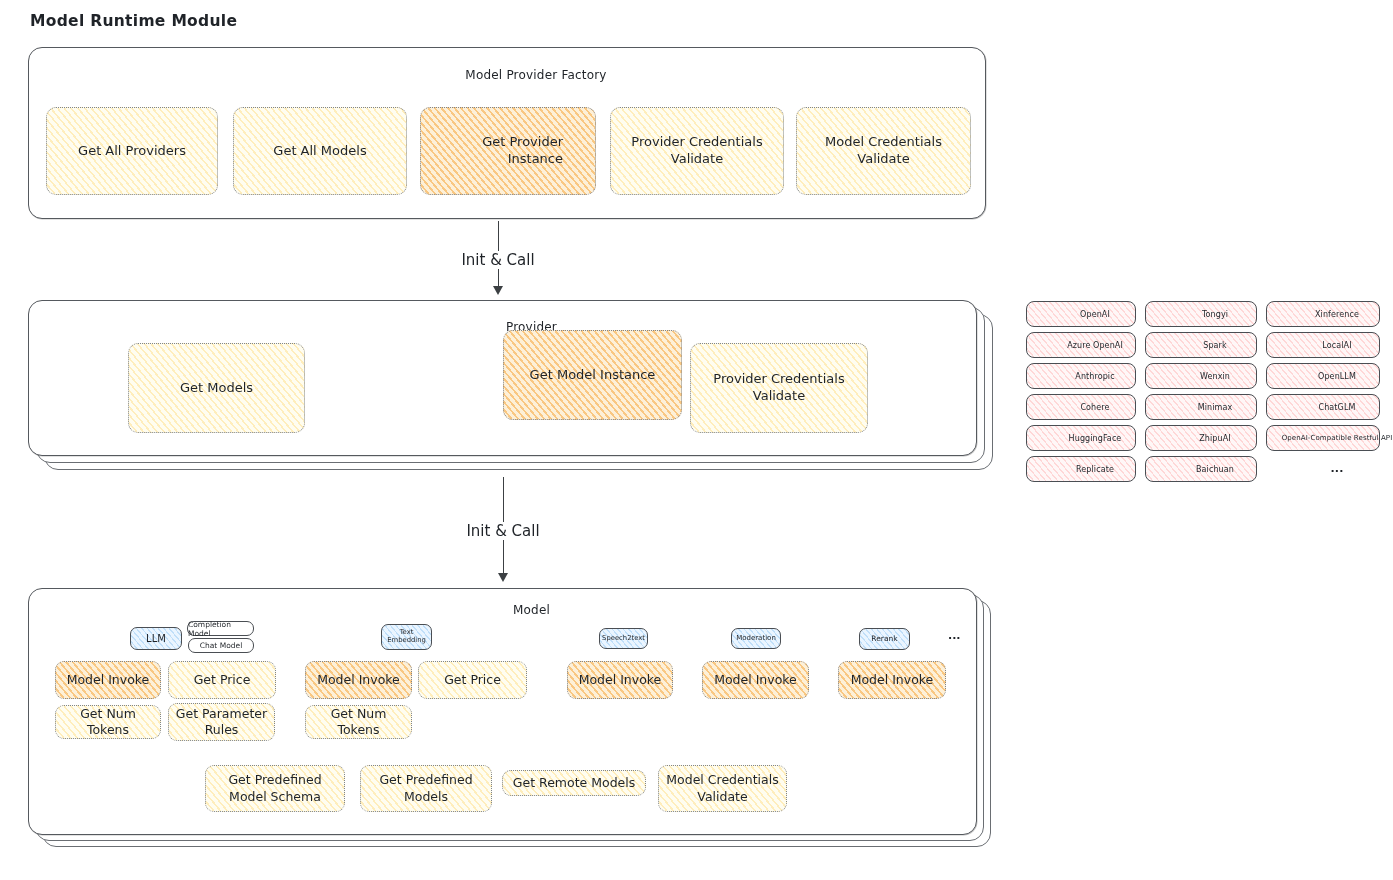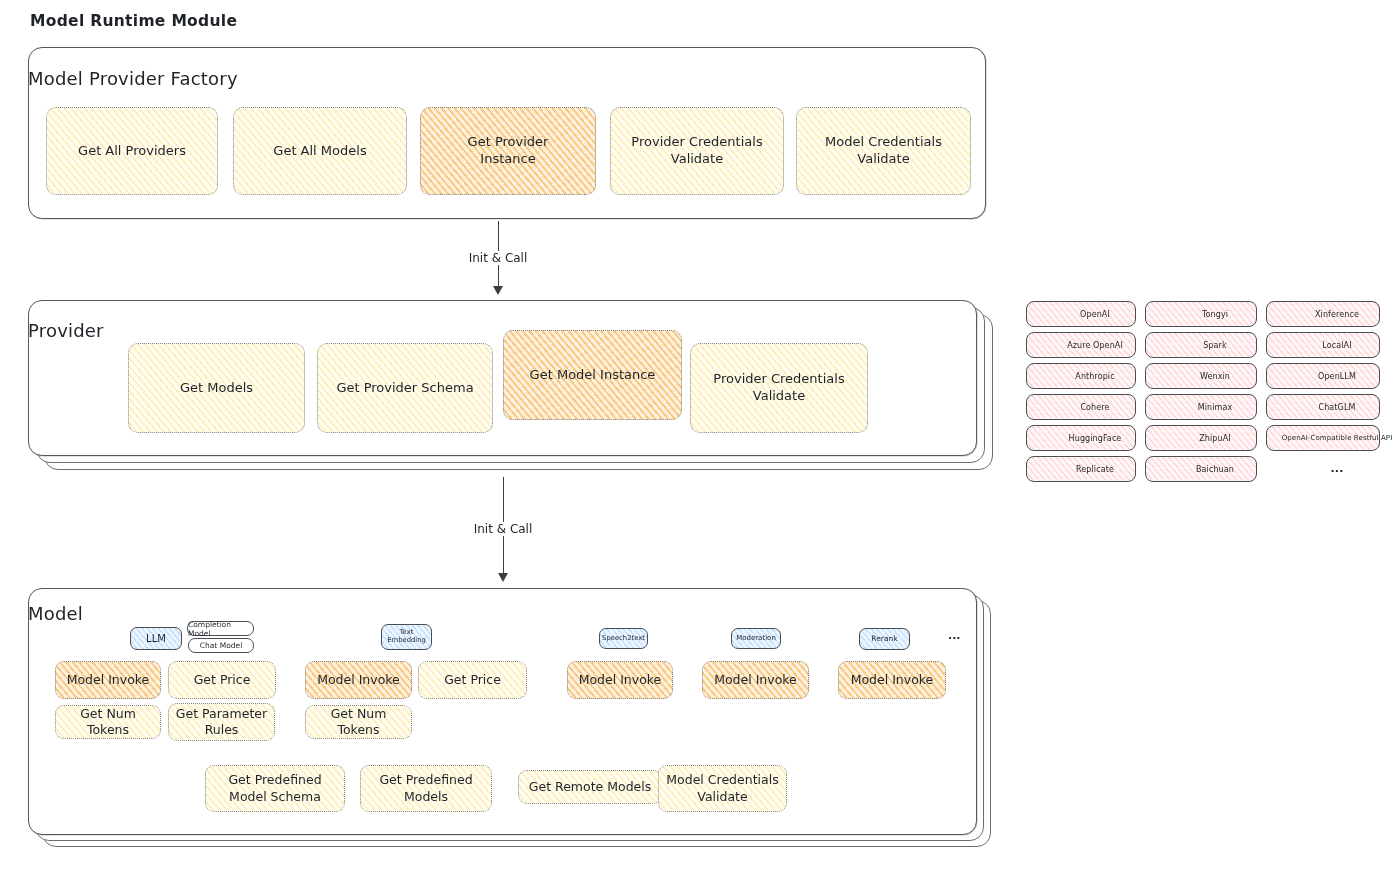--- a/index.html
+++ b/index.html
@@ -5,30 +5,30 @@
   html,body{margin:0;padding:0;background:#ffffff;}
   #canvas{position:relative;width:1393px;height:880px;background:#ffffff;overflow:hidden;
           font-family:"DejaVu Sans","Liberation Sans",sans-serif;color:#1f2328;}
 
   .abs{position:absolute;box-sizing:border-box;}
 
   
   .panel{border:1.6px solid #55595e;border-radius:14px;background:#ffffff;
          box-shadow:0.5px 0.5px 0 0 rgba(80,80,80,0.35);}
   .panel-layer{border:1.4px solid #6a6e73;border-radius:14px;background:#ffffff;}
-  .panel-title{font-size:18px;letter-spacing:0.2px;}
+  .panel-title{text-align:center;font-size:12px;letter-spacing:0.2px;margin-left:29px;}
 
   
   .m-box{border:1.4px dotted #80858b;border-radius:10px;
          background-color:#fffdf0;
          background-image:repeating-linear-gradient(50deg,rgba(255,214,110,0.40) 0px,rgba(255,214,110,0.40) 1.6px,transparent 1.6px,transparent 5.2px);
          display:flex;align-items:center;justify-content:center;text-align:center;
          font-size:13px;line-height:1.3;padding:2px 6px;}
   .m-box--hl{background-color:#fdf0d8;
-         background-image:repeating-linear-gradient(50deg,rgba(246,166,60,0.55) 0px,rgba(246,166,60,0.55) 1.8px,transparent 1.8px,transparent 5px);}
+         background-image:repeating-linear-gradient(50deg,rgba(246,166,60,0.55) 0px,rgba(246,166,60,0.55) 1.8px,transparent 1.8px,transparent 5px);text-align:right;}
   .m-box--sm{font-size:12.5px;border-radius:9px;}
 
   
   .chip-grid{display:grid;grid-template-columns:110px 112px 114px;column-gap:9px;row-gap:5px;}
   .chip{height:24px;border:1.2px solid #4a4e53;border-radius:8px;
         background-color:#fff7f7;
         background-image:repeating-linear-gradient(50deg,rgba(255,150,150,0.33) 0px,rgba(255,150,150,0.33) 1.3px,transparent 1.3px,transparent 4.6px);
         display:flex;align-items:center;justify-content:center;
         font-size:8px;letter-spacing:0.1px;padding-left:28px;}
   .chip--long{font-size:7px;white-space:nowrap;}
@@ -40,21 +40,21 @@
        background-image:repeating-linear-gradient(50deg,rgba(130,190,240,0.40) 0px,rgba(130,190,240,0.40) 1.2px,transparent 1.2px,transparent 4.2px);
        display:flex;align-items:center;justify-content:center;text-align:center;
        font-size:10px;line-height:1.15;}
   .tag--plain{border:1.1px solid #4a4e53;border-radius:7px;background:#ffffff;
        display:flex;align-items:center;justify-content:center;font-size:7.5px;}
 
   
   .arrow-line{width:0;border-left:1.6px solid #3c4043;}
   .arrow-head{width:0;height:0;border-left:5px solid transparent;border-right:5px solid transparent;
               border-top:9px solid #3c4043;}
-  .arrow-label{transform:translateX(-50%);background:#ffffff;padding:0 4px;font-size:12px;white-space:nowrap;}
+  .arrow-label{transform:translateX(-50%);background:#ffffff;padding:0 4px;font-size:15px;white-space:nowrap;}
 
   .diagram-title{font-size:15.5px;font-weight:600;letter-spacing:0.3px;}
   .ellipsis-text{font-size:11px;font-weight:bold;}
 </style>
 </head>
 <body>
 
 <div id="canvas">
 
   <div class="abs diagram-title" style="left:30px;top:12px;">Model Runtime Module</div>
@@ -82,23 +82,20 @@
   <div class="abs arrow-head" style="left:493px;top:286px;"></div>
   <div class="abs arrow-label" style="left:498px;top:251px;">Init &amp; Call</div>
 
   <div class="abs panel-layer" style="left:44px;top:314px;width:949px;height:156px;"></div>
   <div class="abs panel-layer" style="left:36px;top:307px;width:949px;height:156px;"></div>
   <div class="abs panel" style="left:28px;top:300px;width:949px;height:156px;"></div>
   <div class="abs panel-title" style="left:28px;top:320px;width:949px;">Provider</div>
 
   <div class="abs m-box" style="left:128px;top:343px;width:177px;height:90px;">
     <span>Get Models</span>
-  </div>
-  <div class="abs m-box" style="left:317px;top:343px;width:176px;height:90px;">
-    <span>Get Provider Schema</span>
   </div>
   <div class="abs m-box m-box--hl" style="left:503px;top:330px;width:179px;height:90px;">
     <span>Get Model Instance</span>
   </div>
   <div class="abs m-box" style="left:690px;top:343px;width:178px;height:90px;">
     <span style="max-width:150px;">Provider Credentials Validate</span>
   </div>
 
   <div class="abs chip-grid" style="left:1026px;top:301px;width:354px;">
     <div class="chip">OpenAI</div>
@@ -147,16 +144,16 @@
   <div class="abs m-box m-box--hl m-box--sm" style="left:305px;top:661px;width:107px;height:38px;">Model Invoke</div>
   <div class="abs m-box m-box--sm" style="left:418px;top:661px;width:109px;height:38px;">Get Price</div>
   <div class="abs m-box m-box--sm" style="left:305px;top:705px;width:107px;height:34px;">Get Num Tokens</div>
 
   <div class="abs m-box m-box--hl m-box--sm" style="left:567px;top:661px;width:106px;height:38px;">Model Invoke</div>
   <div class="abs m-box m-box--hl m-box--sm" style="left:702px;top:661px;width:107px;height:38px;">Model Invoke</div>
   <div class="abs m-box m-box--hl m-box--sm" style="left:838px;top:661px;width:108px;height:38px;">Model Invoke</div>
 
   <div class="abs m-box m-box--sm" style="left:205px;top:765px;width:140px;height:47px;">Get Predefined Model Schema</div>
   <div class="abs m-box m-box--sm" style="left:360px;top:765px;width:132px;height:47px;">Get Predefined Models</div>
-  <div class="abs m-box m-box--sm" style="left:502px;top:770px;width:144px;height:34px;margin-left:16px;">Get Remote Models</div>
+  <div class="abs m-box m-box--sm" style="left:502px;top:770px;width:144px;height:26px;">Get Remote Models</div>
   <div class="abs m-box m-box--sm" style="left:658px;top:765px;width:129px;height:47px;">Model Credentials Validate</div>
 
 </div>
 
 </body></html>

